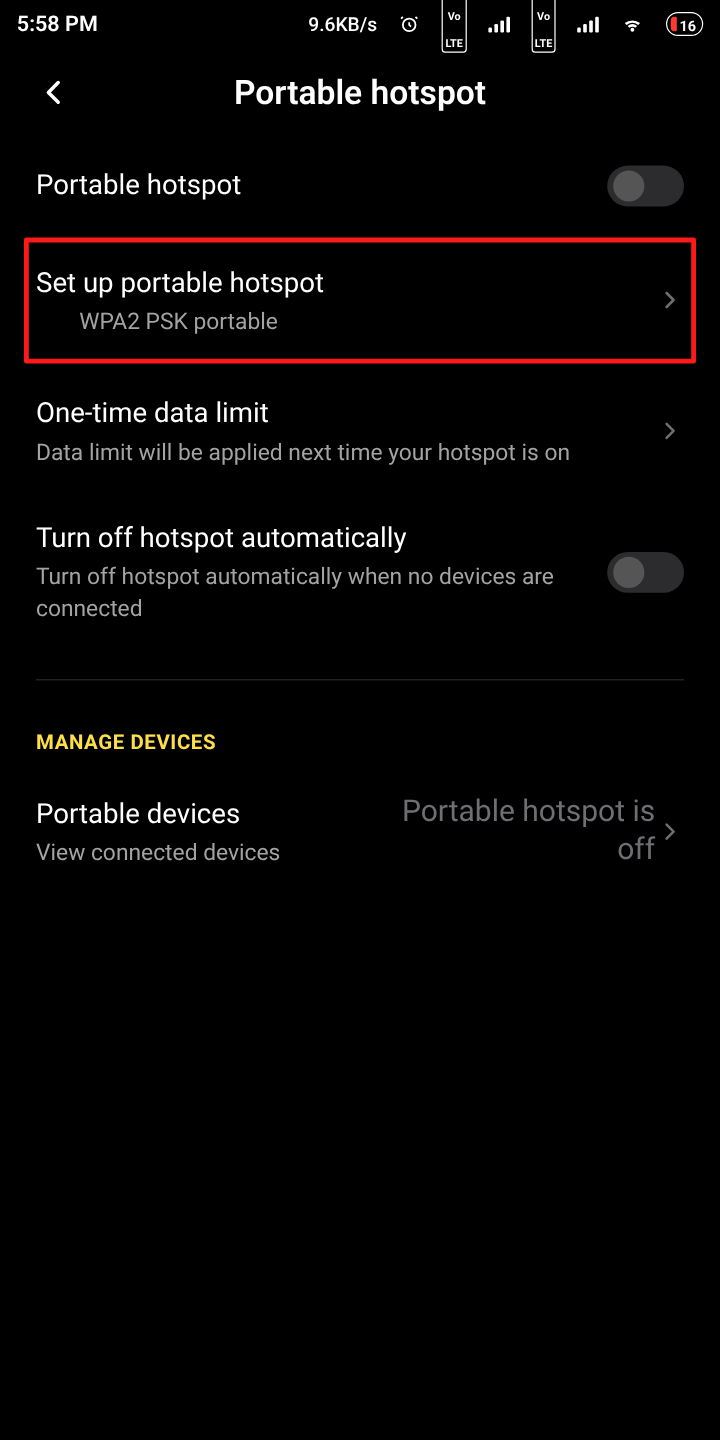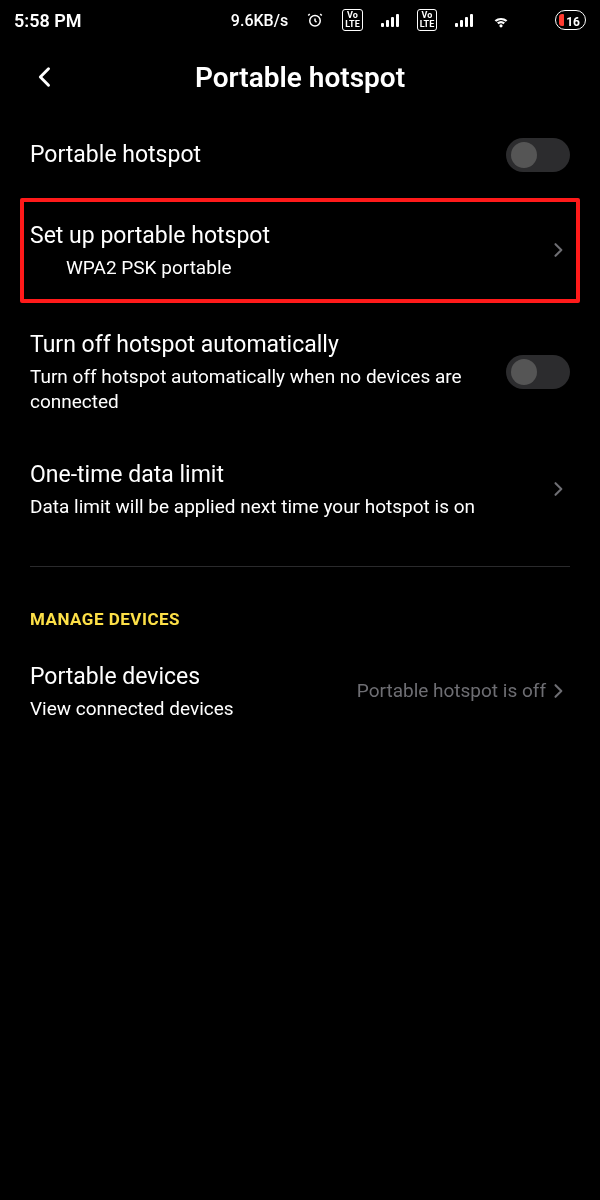--- a/index.html
+++ b/index.html
@@ -5,59 +5,59 @@
   * { margin: 0; padding: 0; box-sizing: border-box; }
   html, body { width: 600px; height: 1200px; background: #000; color: #fff; font-family: -apple-system, Roboto, "Helvetica Neue", Arial, sans-serif; overflow: hidden; }
   .screen { width: 600px; height: 1088px; background: #000; position: relative; }
 
   
   .status-bar { display: flex; align-items: center; justify-content: space-between; padding: 6px 14px 0 14px; height: 34px; font-size: 18px; font-weight: 600; }
   .status-left { display: flex; align-items: center; gap: 6px; }
   .status-right { display: flex; align-items: center; gap: 18px; }
   .status-right .net { font-size: 16px; font-weight: 500; }
   .lte-badge { border: 1.5px solid #fff; border-radius: 3px; font-size: 9px; line-height: 1; padding: 1px 2px; display: flex; flex-direction: column; align-items: center; font-weight: 700; }
-  .lte-badge span { display:block; }
+  .lte-badge span { display:block;margin-top:13px; }
   .signal { position: relative; width: 18px; height: 14px; }
   .signal .bar { position: absolute; bottom: 0; width: 3px; background: #fff; border-radius: 1px; }
   .signal .b1 { left: 0; height: 4px; }
   .signal .b2 { left: 5px; height: 7px; }
   .signal .b3 { left: 10px; height: 10px; }
   .signal .b4 { left: 15px; height: 13px; }
   .wifi { width: 20px; height: 16px; position: relative; }
-  .battery { display: flex; align-items: center; border: 1.5px solid #fff; border-radius: 10px; padding: 4px 5px 1px 3px; height: 20px; position: relative; margin-left: 26px; }
+  .battery { display: flex; align-items: center; border: 1.5px solid #fff; border-radius: 10px; padding: 4px 5px 1px 3px; height: 20px; position: relative; }
   .battery .pct { font-size: 12px; font-weight: 700; }
   .battery::before { content:""; position:absolute; left:3px; top:3px; bottom:3px; width:5px; background:#ff3b30; border-radius:3px 1px 1px 3px; }
   .battery .pct { margin-left: 7px; }
   .alarm { width:18px; height:18px; }
 
   
   .header { display: flex; align-items: center; justify-content: center; position: relative; height: 78px; margin-top: 4px; }
   .header .back { position: absolute; left: 30px; top: 50%; transform: translateY(-50%); width: 30px; height: 30px; display:flex; align-items:center; justify-content:center; }
   .header .title { font-size: 28px; font-weight: 600; }
 
   
   .list { padding: 0 30px; }
   .row { display: flex; align-items: center; justify-content: space-between; padding: 22px 0; }
   .row .txt { flex: 1; min-width: 0; padding-right: 14px; }
   .row .label { font-size: 23px; font-weight: 400; color: #fff; line-height: 1.35; }
-  .row .sub { font-size: 19px; color: #ffffff; margin-top: 4px; line-height: 1.35; }
+  .row .sub { font-size: 19px; color: #a3a3a3; margin-top: 4px; line-height: 1.35; }
   .row .sub.indent { margin-left: 36px; }
   .toggle { width: 64px; height: 34px; border-radius: 17px; background: #2c2c2e; position: relative; flex-shrink: 0; }
   .toggle .knob { position: absolute; width: 26px; height: 26px; border-radius: 50%; background: #555; top: 4px; left: 5px; }
   .chevron { flex-shrink: 0; width: 24px; height: 24px; display:flex; align-items:center; justify-content:center; }
   .chevron svg { stroke: #6e6e73; }
 
   .highlight { border: 4px solid #ff1a1a; border-radius: 2px; margin: 4px -10px; padding: 0 6px; }
   .highlight .row { padding: 18px 0; justify-content: flex-end; }
 
   .divider { height: 1px; background: #2a2a2c; margin: 24px 0 0 0; }
 
   .section-header { font-size: 17px; font-weight: 700; color: #fde047; letter-spacing: 0.5px; padding: 42px 0 10px 0; }
 
-  .right-status { font-size: 19px; color: #6e6e73; text-align: right; line-height: 1.3; max-width: 220px; }
+  .right-status { font-size: 25px; color: #6e6e73; text-align: right; line-height: 1.3; max-width: 220px; }
 
   .row.tight { align-items: center; }
 </style>
 </head>
 <body>
 
 <div class="screen">
 
   <div class="status-bar">
     <div class="status-left">
@@ -131,37 +131,37 @@
         <div class="chevron">
           <svg viewBox="0 0 24 24" width="20" height="20" fill="none" stroke-width="2.5" stroke-linecap="round" stroke-linejoin="round">
               <polyline points="9 5 16 12 9 19"></polyline>
             </svg>
         </div>
       </div>
     </div>
 
     <div class="row">
       <div class="txt">
-        <div class="label">Turn off hotspot automatically</div>
-        <div class="sub">Turn off hotspot automatically when no devices are connected</div>
-      </div>
-      <div class="toggle">
-        <div class="knob"></div>
-      </div>
-    </div>
-
-    <div class="row">
-      <div class="txt">
         <div class="label">One-time data limit</div>
         <div class="sub">Data limit will be applied next time your hotspot is on</div>
       </div>
       <div class="chevron">
         <svg viewBox="0 0 24 24" width="20" height="20" fill="none" stroke-width="2.5" stroke-linecap="round" stroke-linejoin="round">
             <polyline points="9 5 16 12 9 19"></polyline>
           </svg>
+      </div>
+    </div>
+
+    <div class="row">
+      <div class="txt">
+        <div class="label">Turn off hotspot automatically</div>
+        <div class="sub">Turn off hotspot automatically when no devices are connected</div>
+      </div>
+      <div class="toggle">
+        <div class="knob"></div>
       </div>
     </div>
 
     <div class="divider"></div>
 
     <div class="section-header">MANAGE DEVICES</div>
 
     <div class="row tight">
       <div class="txt">
         <div class="label">Portable devices</div>

